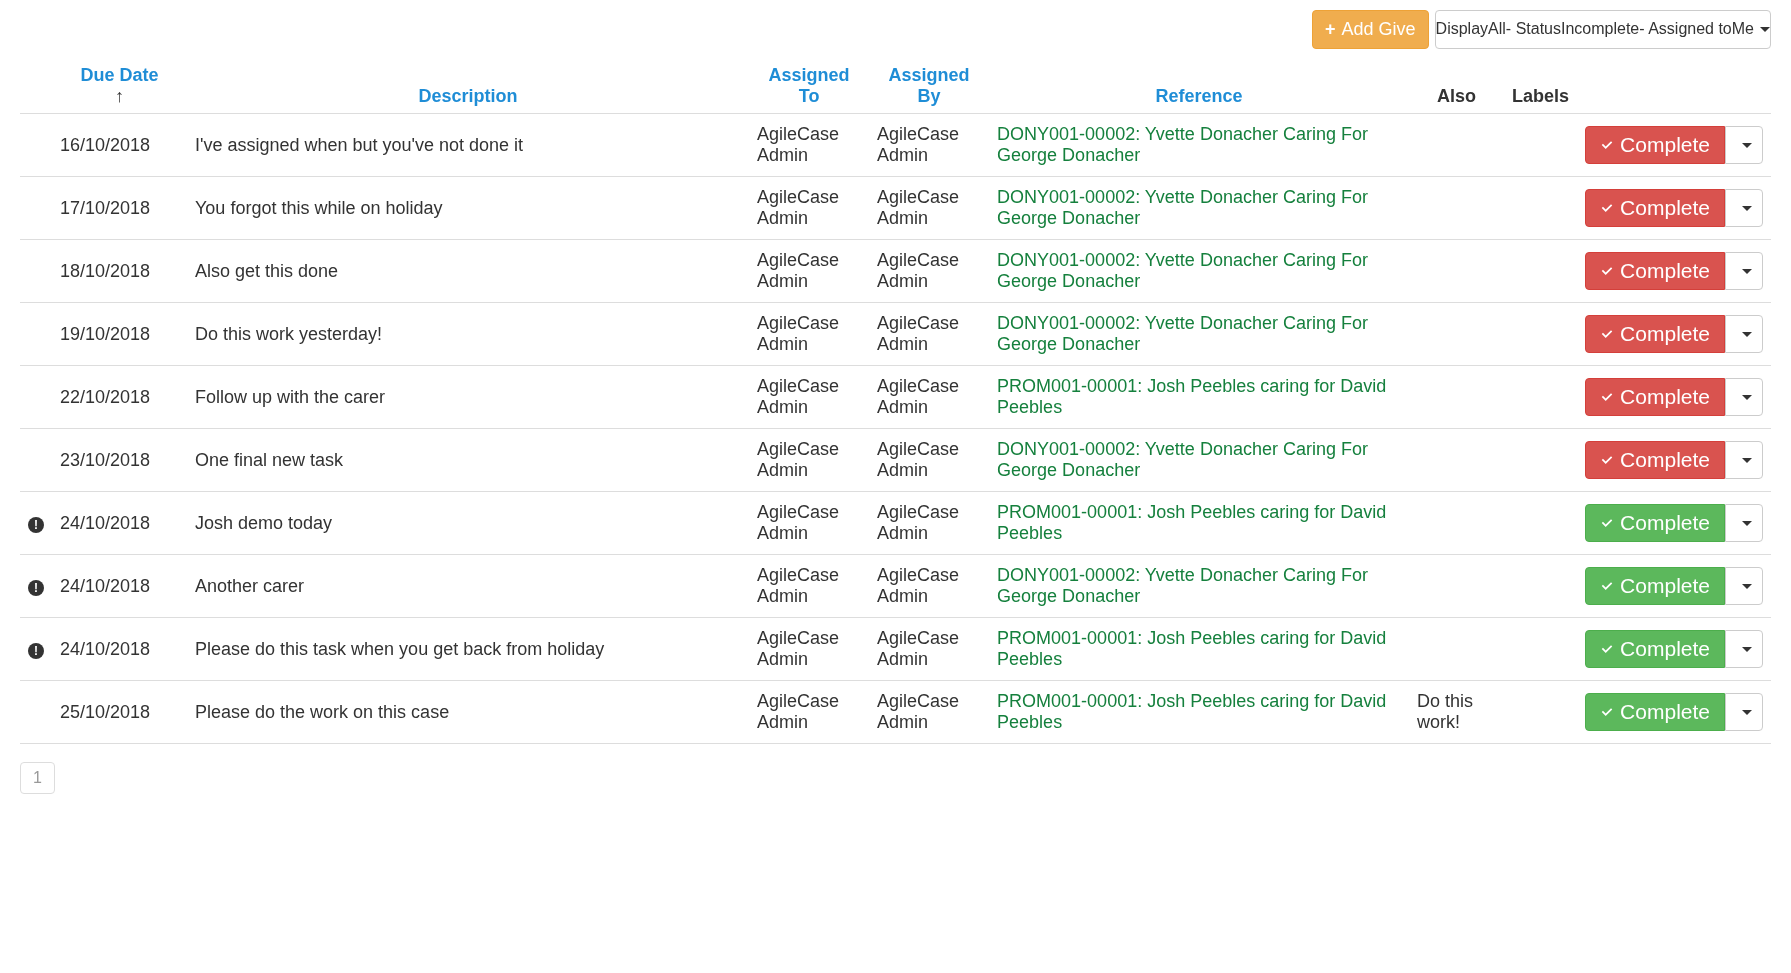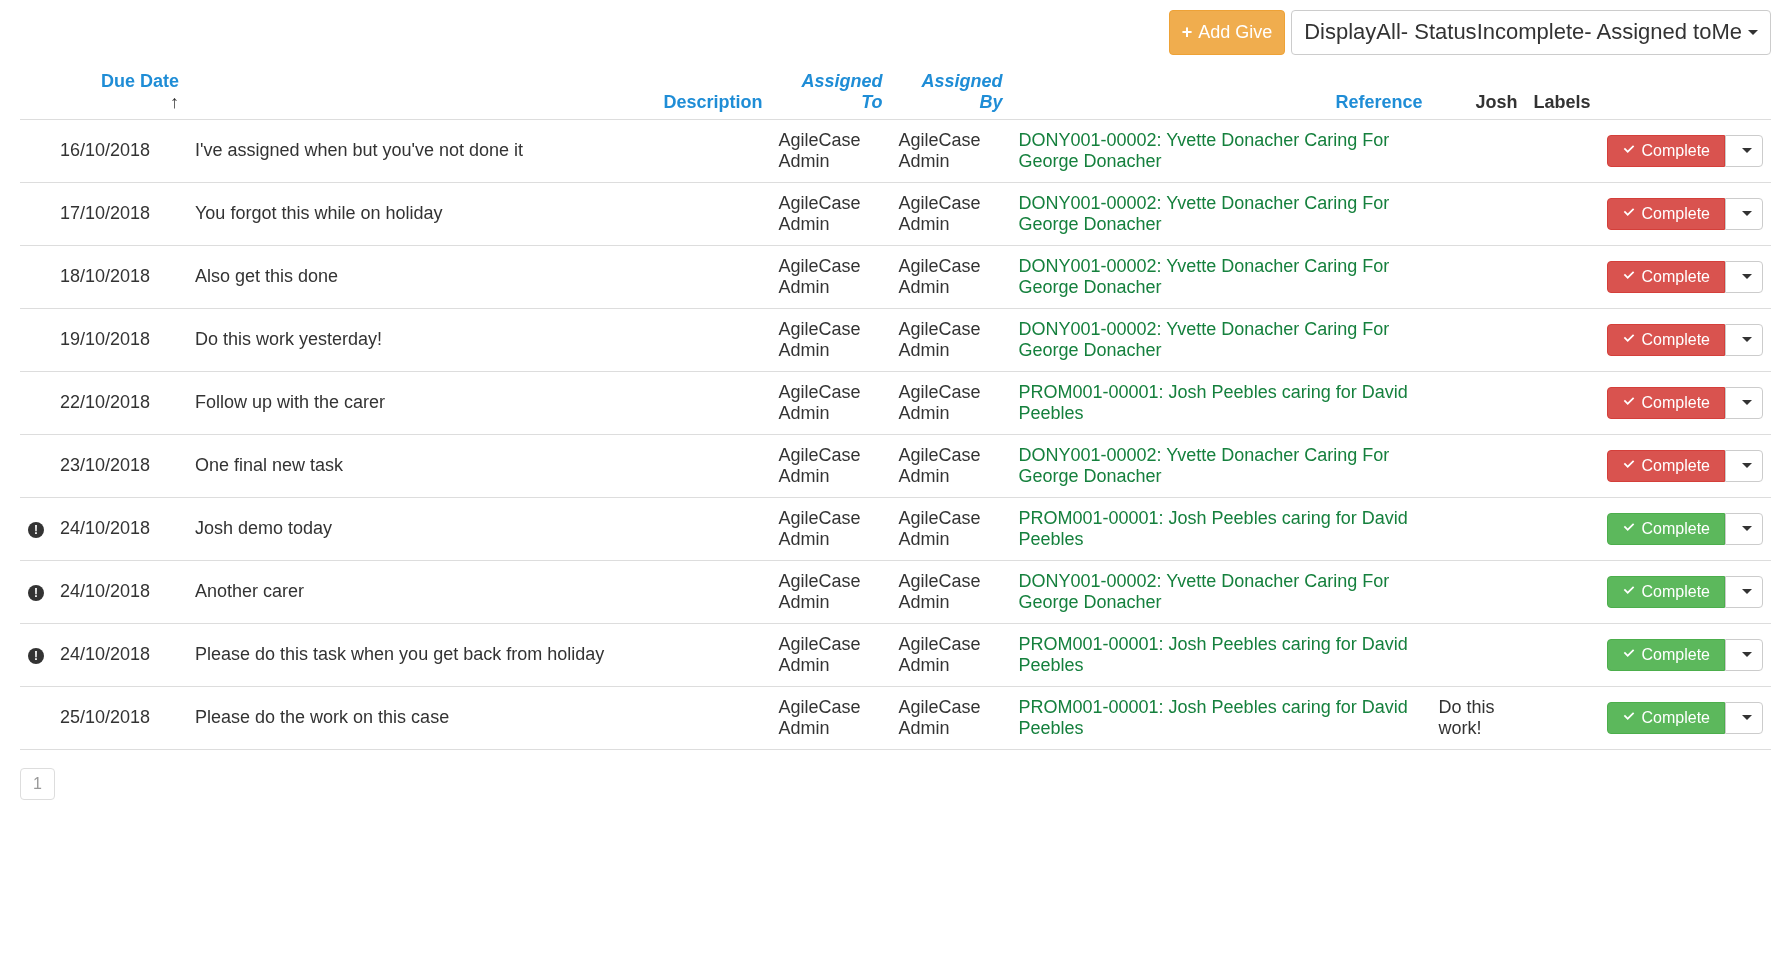--- a/index.html
+++ b/index.html
@@ -13,44 +13,44 @@
   }
   .toolbar {
     display:flex;
     justify-content:flex-end;
     gap:6px;
     margin-bottom:10px;
   }
   .btn { display:inline-flex; align-items:center; gap:6px; padding:6px 12px; font-size:18px; border-radius:4px; border:1px solid transparent; cursor:pointer; line-height:1.4; }
   .btn-add { background:#f0ad4e; border-color:#eea236; color:#fff; font-weight:500; }
   .btn-add .plus { font-weight:bold; }
-  .filter-btn { background:#fff; border:1px solid #ccc; color:#333; padding:6px 12px; border-radius:4px; cursor:pointer; font-size:22px; line-height:1.4; display:inline-flex; align-items:center; }
+  .filter-btn { background:#fff; border:1px solid #ccc; color:#333; padding:6px 0; border-radius:4px; cursor:pointer; font-size:16px; line-height:1.4; display:inline-flex; align-items:center; }
   .filter-btn b { font-weight:400; }
   .caret { display:inline-block; margin-left:6px; width:0; height:0; border-left:5px solid transparent; border-right:5px solid transparent; border-top:5px solid #333; vertical-align:middle;}
   table { width:100%; border-collapse:collapse; }
-  thead th { text-align:right; color:#1f8dd6; font-weight:700; padding:6px 8px; vertical-align:bottom; font-size:18px;}
+  thead th { text-align:center; color:#1f8dd6; font-weight:700; padding:6px 8px; vertical-align:bottom; font-size:18px;}
   thead th.plain { color:#333; }
   thead th a { color:#1f8dd6; text-decoration:none; cursor:pointer; }
   .sort-arrow { color:#333; font-size:18px; display:block; }
   tbody td { padding:10px 8px; vertical-align:middle; border-top:1px solid #ddd; font-size:18px; color:#333;}
   tbody tr:last-child td { border-bottom:1px solid #ddd; }
   td.icon-cell { width:28px; text-align:center; }
   .alert-icon { display:inline-flex; width:16px; height:16px; border-radius:50%; background:#333; color:#fff; font-size:12px; align-items:center; justify-content:center; font-weight:bold; }
   .ref-link { color:#15803d; text-decoration:none; cursor:pointer; }
   .action-cell { text-align:right; white-space:nowrap; width:170px;}
   .btn-group { display:inline-flex; }
-  .btn-complete { color:#fff; border:1px solid; padding:6px 14px; border-radius:4px 0 0 4px; display:inline-flex; align-items:center; gap:6px; font-size:16px; cursor:pointer;}
+  .btn-complete { color:#fff; border:1px solid; padding:6px 14px; border-radius:4px 0 0 4px; display:inline-flex; align-items:center; gap:6px; font-size:21px; cursor:pointer;}
   .btn-complete.red { background:#d9534f; border-color:#d43f3a;}
   .btn-complete.green { background:#5cb85c; border-color:#4cae4c;}
   .btn-caret { background:#fff; border:1px solid #ccc; border-radius:0 4px 4px 0; padding:6px 10px; cursor:pointer; display:inline-flex; align-items:center;}
   .check-icon svg { width:14px; height:14px; fill:#fff; }
   .pager { margin-top:18px; }
   .page-btn { display:inline-block; border:1px solid #ddd; border-radius:4px; padding:6px 12px; color:#999; background:#fff; font-size:16px;}
   th.col-due { width:135px; white-space:nowrap;}
-  th.col-assigned { width:120px;font-style:italic;}
+  th.col-assigned { width:120px;}
   th.col-ref { width:420px;}
   th.col-note { width:95px;}
   th.col-labels { width:70px;}
   th.col-action { width:170px;}
 </style>
 </head>
 <body>
 
 <div class="toolbar">
   <button class="btn btn-add">
@@ -73,21 +73,21 @@
     <tr>
       <th style="width:28px"></th>
       <th class="col-due">
         <a>Due Date</a>
         <span class="sort-arrow">↑</span>
       </th>
       <th><a>Description</a></th>
       <th class="col-assigned"><a>Assigned To</a></th>
       <th class="col-assigned"><a>Assigned By</a></th>
       <th class="col-ref"><a>Reference</a></th>
-      <th class="plain col-note">Josh</th>
+      <th class="plain col-note">Also</th>
       <th class="plain col-labels">Labels</th>
       <th class="col-action"></th>
     </tr>
   </thead>
   <tbody id="rows">
       <tr>
     <td class="icon-cell"></td>
     <td>16/10/2018</td>
     <td>I've assigned when but you've not done it</td>
     <td>AgileCase Admin</td>

